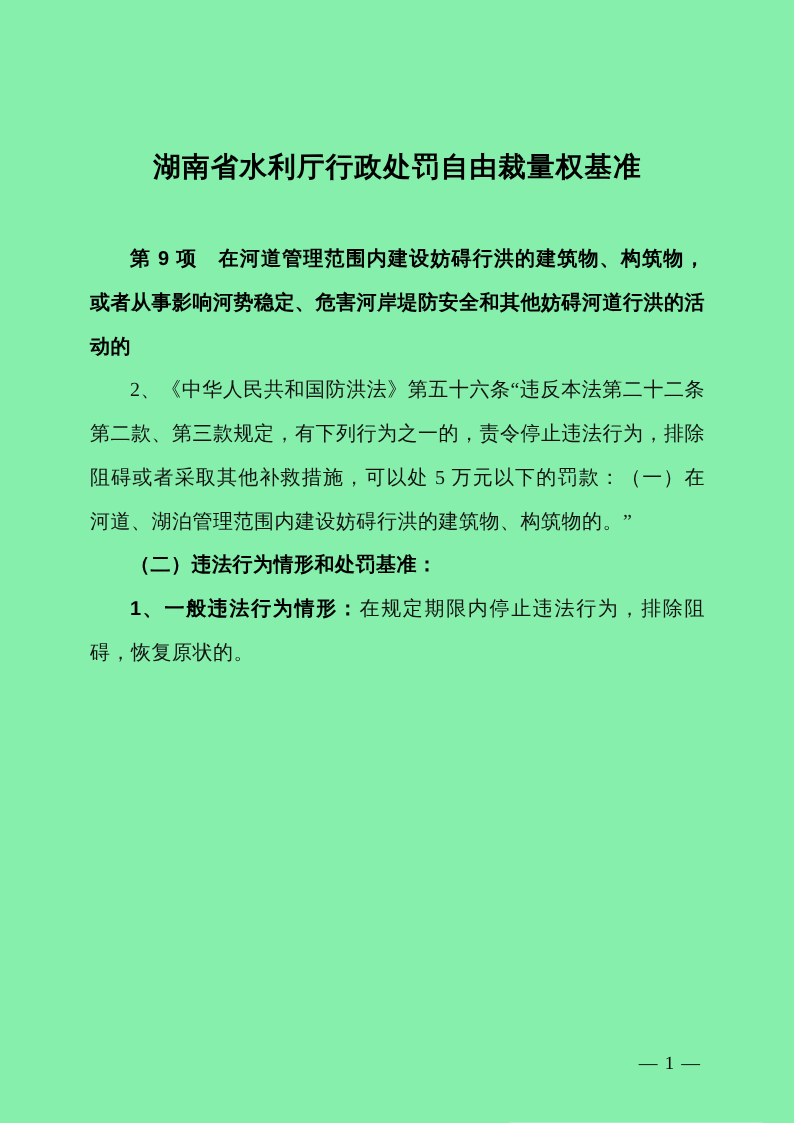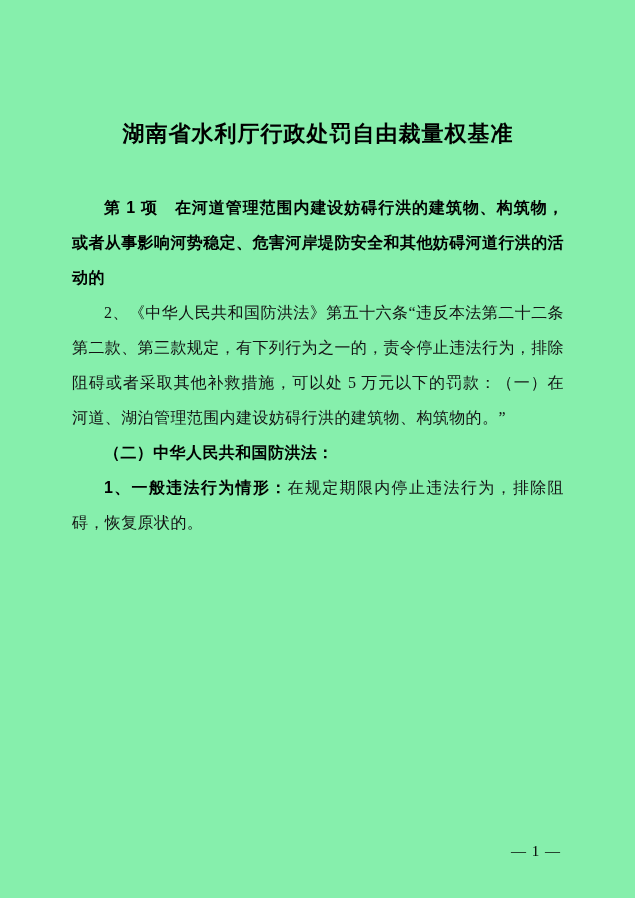--- a/index.html
+++ b/index.html
@@ -60,25 +60,25 @@
     color: #000;
   }
 </style>
 </head>
 <body>
 
 <div class="page">
   <div class="content">
     <h1 class="doc-title">湖南省水利厅行政处罚自由裁量权基准</h1>
 
-    <p class="para bold-head">第 1 项　在河道管理范围内建设妨碍行洪的建筑物、构筑物，或者从事影响河势稳定、危害河岸堤防安全和其他妨碍河道行洪的活动的</p>
+    <p class="para bold-head">第 9 项　在河道管理范围内建设妨碍行洪的建筑物、构筑物，或者从事影响河势稳定、危害河岸堤防安全和其他妨碍河道行洪的活动的</p>
 
 
 
     <p class="para">2、《中华人民共和国防洪法》第五十六条“违反本法第二十二条第二款、第三款规定，有下列行为之一的，责令停止违法行为，排除阻碍或者采取其他补救措施，可以处 5 万元以下的罚款：（一）在河道、湖泊管理范围内建设妨碍行洪的建筑物、构筑物的。”</p>
 
-    <p class="para bold-head">（二）中华人民共和国防洪法：</p>
+    <p class="para bold-head">（二）违法行为情形和处罚基准：</p>
 
     <p class="para"><span class="lead-bold">1、一般违法行为情形：</span><span>在规定期限内停止违法行为，排除阻碍，恢复原状的。</span></p>
   </div>
 
   <div class="page-number">— 1 —</div>
 </div>
 
 </body></html>

